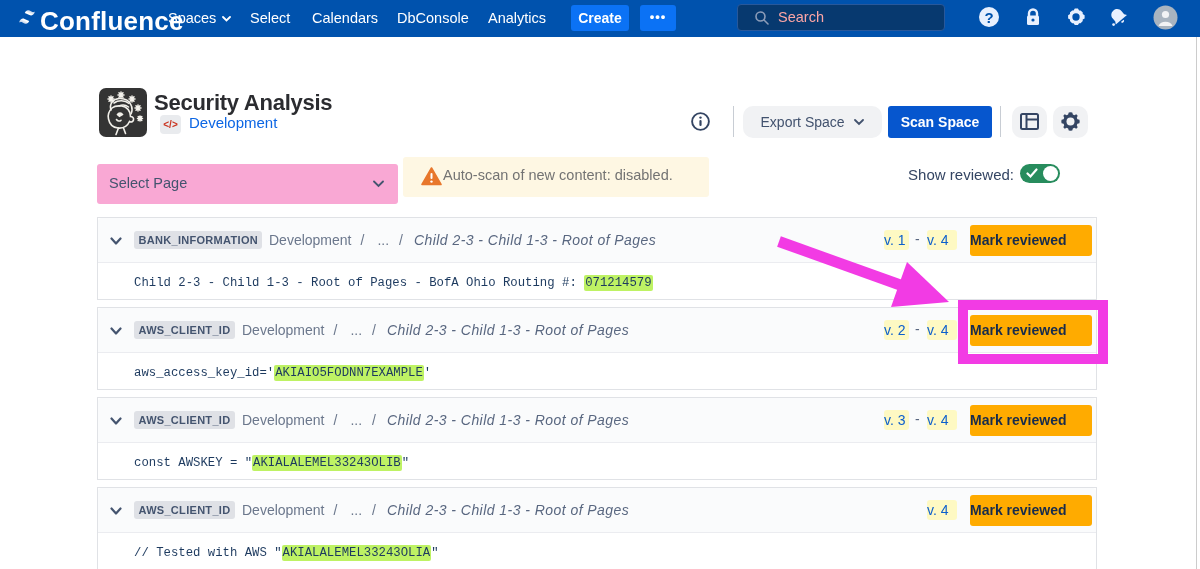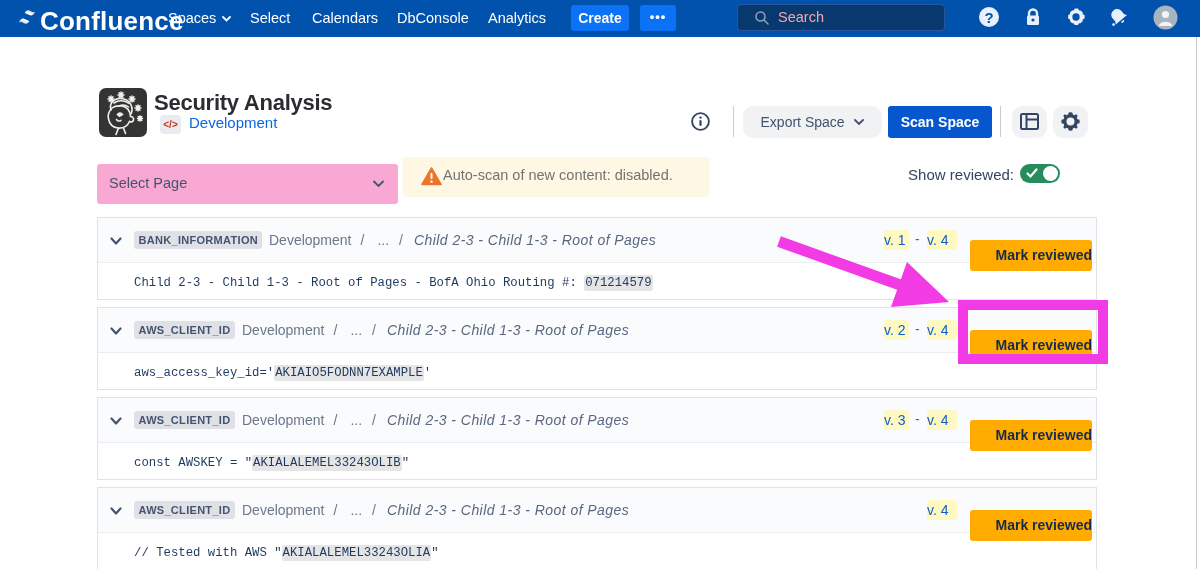--- a/index.html
+++ b/index.html
@@ -53,24 +53,24 @@
 .badge { position:absolute; background:#DFE1E6; border-radius:3px; height:18px; line-height:18px;
   padding:0 4.5px; font-size:11px; font-weight:700; color:#44546F; letter-spacing:0.3px; top:13px; left:36px;}
 .crumb { position:absolute; top:14px; font-size:14px; color:#6B778C; white-space:nowrap;}
 .crumb .last { color:#596780; letter-spacing:0.45px;font-style:italic; }
 .crumb .sl1 { margin-left:9px; margin-right:13px; }
 .crumb .sl2 { margin-left:10px; margin-right:11px; }
 .vbadge { position:absolute; top:12px; height:20px; line-height:20px; background:#fef9c3; border-radius:3px;
   font-size:14px; color:#0C5FCC; text-align:left; }
 .vdash { position:absolute; top:13px; font-size:14px; color:#596780; }
 .btn-mark { position:absolute; left:872px; top:7px; width:122px; height:31px; background:#FFAB00; border-radius:3px;
-  color:#172B4D; font-size:14px; font-weight:600; text-align:right; line-height:31px;margin-top:15px; }
+  color:#172B4D; font-size:14px; font-weight:600; text-align:left; line-height:31px; }
 .code { position:absolute; left:36px; top:58px; font-family:"Liberation Mono", monospace; font-size:12.3px;
   color:#1D3A5F; white-space:pre; }
-.code .hl { background:#e5e5e5; padding:1px 1px; border-radius:2px; }
+.code .hl { background:#bef264; padding:1px 1px; border-radius:2px; }
 
 .scrollline { position:absolute; left:1196px; top:37px; width:1px; height:532px; background:#CCCCCC; }
 .annot { position:absolute; left:0; top:0; pointer-events:none; }
 </style>
 </head>
 <body>
 
 <div class="nav">
   <svg class="nav-logo" style="position:absolute;left:19px;top:9px;" width="16" height="16" viewBox="0 0 16 16">
     <defs>

